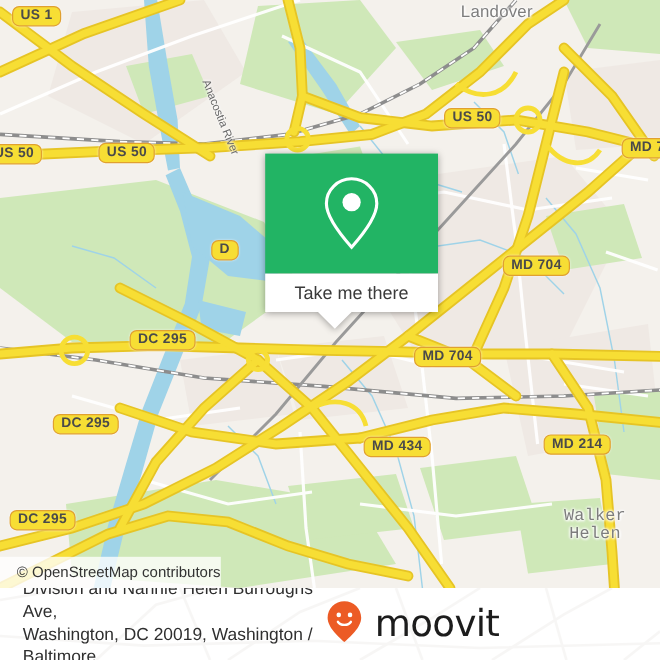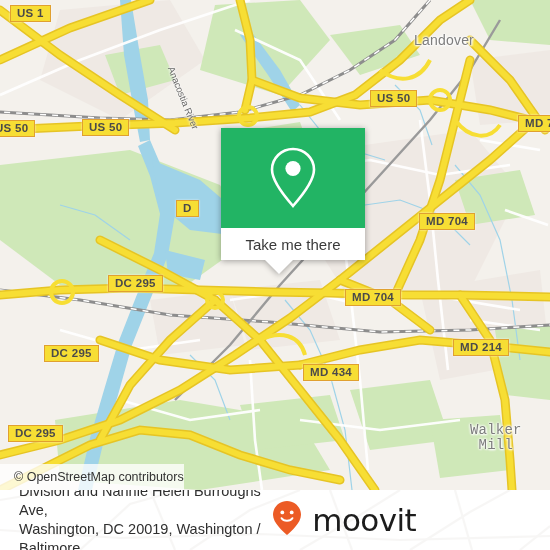--- a/index.html
+++ b/index.html
@@ -25,21 +25,21 @@
   }
   .place-label.two-line{line-height:15px;text-align:center;font-family:Liberation Mono, monospace;}
   .river-label{
     position:absolute;color:#6a6a6a;font-size:9.5px;white-space:nowrap;
     text-shadow:0 0 3px #fff,0 0 3px #fff;
   }
 
   
   .shield{
     position:absolute;background:#f7de34;border:1.3px solid #e0a030;
-    border-radius:0;color:#4a4a4a;font-size:11.5px;font-weight:bold;
+    border-radius:6px;color:#4a4a4a;font-size:11.5px;font-weight:bold;
     padding:1px 6px 2px 6px;white-space:nowrap;letter-spacing:.3px;
     box-shadow:0 0 2px rgba(255,255,255,.7);
   }
 
   
   .popup{
     position:absolute;left:193px;top:128px;width:144px;
     filter:drop-shadow(0 1px 3px rgba(0,0,0,.35));
     padding-left:28px;
   }
@@ -219,36 +219,36 @@
           <circle cx="62" cy="292" r="11"></circle>
           <circle cx="215" cy="300" r="8"></circle>
           <circle cx="440" cy="100" r="10"></circle>
           <path d="M380,70 C400,85 420,80 430,60"></path>
           <path d="M455,120 C470,140 490,140 500,125"></path>
           <path d="M260,340 C280,330 300,335 305,355"></path>
         </g>
       </g>
     </svg>
 
-    <div class="place-label" style="left:414px;top:1px;margin-top:31px;">Landover</div>
+    <div class="place-label" style="left:384px;top:1px;">Landover</div>
     <div class="place-label two-line" style="left:470px;top:423px;">
       <div>Walker</div>
-      <div>Mill</div>
+      <div>Helen</div>
     </div>
 
     <div class="river-label" style="left:176px;top:65px;transform:rotate(68deg);transform-origin:left top;">Anacostia River</div>
 
     <div class="shield" style="left:10px;top:5px;">US 1</div>
     <div class="shield" style="left:-12px;top:120px;">US 50</div>
     <div class="shield" style="left:82px;top:119px;">US 50</div>
     <div class="shield" style="left:370px;top:90px;">US 50</div>
     <div class="shield" style="left:518px;top:115px;">MD 704</div>
     <div class="shield" style="left:419px;top:213px;">MD 704</div>
     <div class="shield" style="left:345px;top:289px;">MD 704</div>
-    <div class="shield" style="left:453px;top:339px;">MD 214</div>
+    <div class="shield" style="left:453px;top:362px;">MD 214</div>
     <div class="shield" style="left:303px;top:364px;">MD 434</div>
     <div class="shield" style="left:108px;top:275px;">DC 295</div>
     <div class="shield" style="left:44px;top:345px;">DC 295</div>
     <div class="shield" style="left:8px;top:425px;">DC 295</div>
     <div class="shield" style="left:176px;top:200px;">D</div>
 
     <div class="popup">
       <div class="popup-green">
         <span>
           <svg width="56" height="70" viewBox="0 0 56 70">

